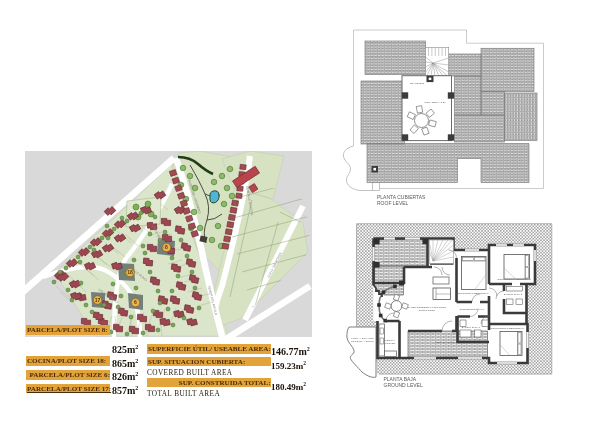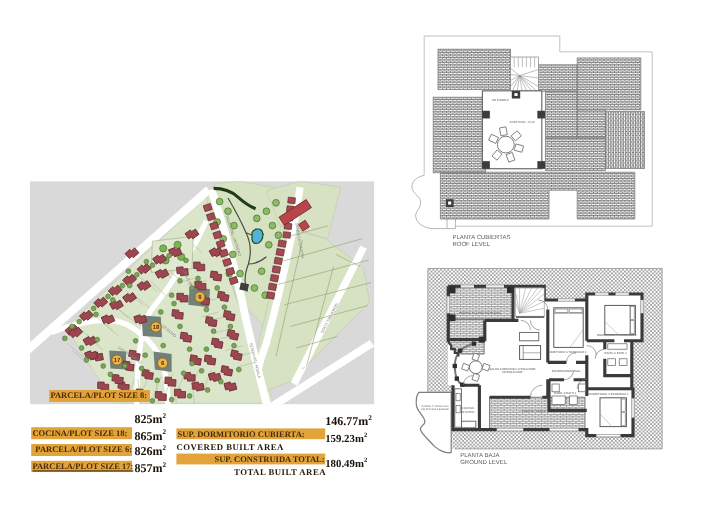--- a/index.html
+++ b/index.html
@@ -1,21 +1,21 @@
 <!DOCTYPE html>
 <html><head><meta charset="utf-8">
 <style>
 html,body{margin:0;padding:0;background:#fff;}
 #page{position:relative;width:600px;height:425px;overflow:hidden;background:#fff;font-family:"Liberation Serif",serif;}
 .orow{position:absolute;height:9.6px;background:#e2a33a;color:#4a2c08;font-weight:bold;font-size:7.1px;line-height:10px;padding-left:1.5px;white-space:nowrap;}
 .oval{position:absolute;color:#1a1208;font-weight:bold;font-size:10px;line-height:12px;white-space:nowrap;}
 .oval sup{font-size:6px;}
 .rv{font-size:9px;}
 .rv sup{font-size:5.5px;}
-.otxt{position:absolute;color:#241a08;font-weight:bold;font-size:7.3px;line-height:9px;white-space:nowrap;letter-spacing:0.4px;}
+.otxt{position:absolute;color:#241a08;font-weight:normal;font-size:7.3px;line-height:9px;white-space:nowrap;letter-spacing:0.4px;}
 </style></head>
 <body>
 <div id="page">
 <svg width="600" height="425" viewBox="0 0 600 425" xmlns="http://www.w3.org/2000/svg" style="position:absolute;left:0;top:0">
 <defs>
 <pattern id="rb" width="3.5" height="2.8" patternUnits="userSpaceOnUse">
  <path d="M0,0.3H3.5 M0,1.7H3.5 M1.05,0.3V1.7 M2.8,1.7V3.1 M2.8,0V0.3" stroke="#5e5e5e" stroke-width="0.55" fill="none"></path>
 </pattern>
 <pattern id="rbv" width="2.8" height="3.5" patternUnits="userSpaceOnUse">
  <path d="M0.3,0V3.5 M1.7,0V3.5 M0.3,1.05H1.7 M1.7,2.8H3.1 M0,2.8H0.3" stroke="#5e5e5e" stroke-width="0.55" fill="none"></path>
@@ -676,31 +676,32 @@
           <text x="471" y="328">BAÑO 1/ BATH 1</text>
           <text x="445" y="343">PORCHE/ PORCH</text>
           <text x="400" y="262">PORCHE ACCESO/ ENTRANCE</text>
         </g>
 
 <text x="383.5" y="380.5" font-size="5" fill="#5a5a5a" font-family="Liberation Sans,sans-serif">PLANTA BAJA</text>
 <text x="383.5" y="386.5" font-size="5" fill="#5a5a5a" font-family="Liberation Sans,sans-serif">GROUND LEVEL</text>
 </g>
 </svg>
 
-<div class="orow" style="left:25.5px;top:325px;width:83px;margin-left:15px;">PARCELA/PLOT SIZE 8:</div>
+<div class="orow" style="left:25.5px;top:325px;width:83px;">PARCELA/PLOT SIZE 8:</div>
 <div class="oval" style="left:112px;top:340.6px;">825m<sup>2</sup></div>
 
 <div class="orow" style="left:25.5px;top:356.2px;width:83px;">COCINA/PLOT SIZE 18:</div>
 <div class="oval" style="left:112px;top:354.5px;">865m<sup>2</sup></div>
 
 <div class="orow" style="left:25.5px;top:370.0px;width:83px;text-align:right;">PARCELA/PLOT SIZE 6:</div>
 <div class="oval" style="left:112px;top:368.3px;">826m<sup>2</sup></div>
 
 <div class="orow" style="left:25.5px;top:383.9px;width:83px;text-decoration:underline;">PARCELA/PLOT SIZE 17:</div>
 <div class="oval" style="left:112px;top:382.2px;">857m<sup>2</sup></div>
 
+<div class="orow" style="left:146.5px;top:344px;width:122.5px;">SUPERFICIE ÚTIL/ USEABLE AREA:</div>
 <div class="oval" style="left:271px;top:342.6px;">146.77m<sup>2</sup></div>
-<div class="orow" style="left:146.5px;top:356.6px;width:122.5px;">SUP. DORMITORIO CUBIERTA:</div>
+<div class="orow" style="left:146.5px;top:356.6px;width:122.5px;">SUP. SITUACION CUBIERTA:</div>
 <div class="oval rv" style="left:271px;top:357.4px;">159.23m<sup>2</sup></div>
 <div class="otxt" style="left:147px;top:367.5px;">COVERED BUILT AREA</div>
 <div class="orow" style="left:146.5px;top:377.6px;width:122.5px;text-align:right;">SUP. CONSTRUIDA TOTAL:</div>
 <div class="oval rv" style="left:271px;top:378px;">180.49m<sup>2</sup></div>
-<div class="otxt" style="left:147px;top:388.8px;margin-left:48px;">TOTAL BUILT AREA</div>
+<div class="otxt" style="left:147px;top:388.8px;">TOTAL BUILT AREA</div>
 </div>
 </body></html>

